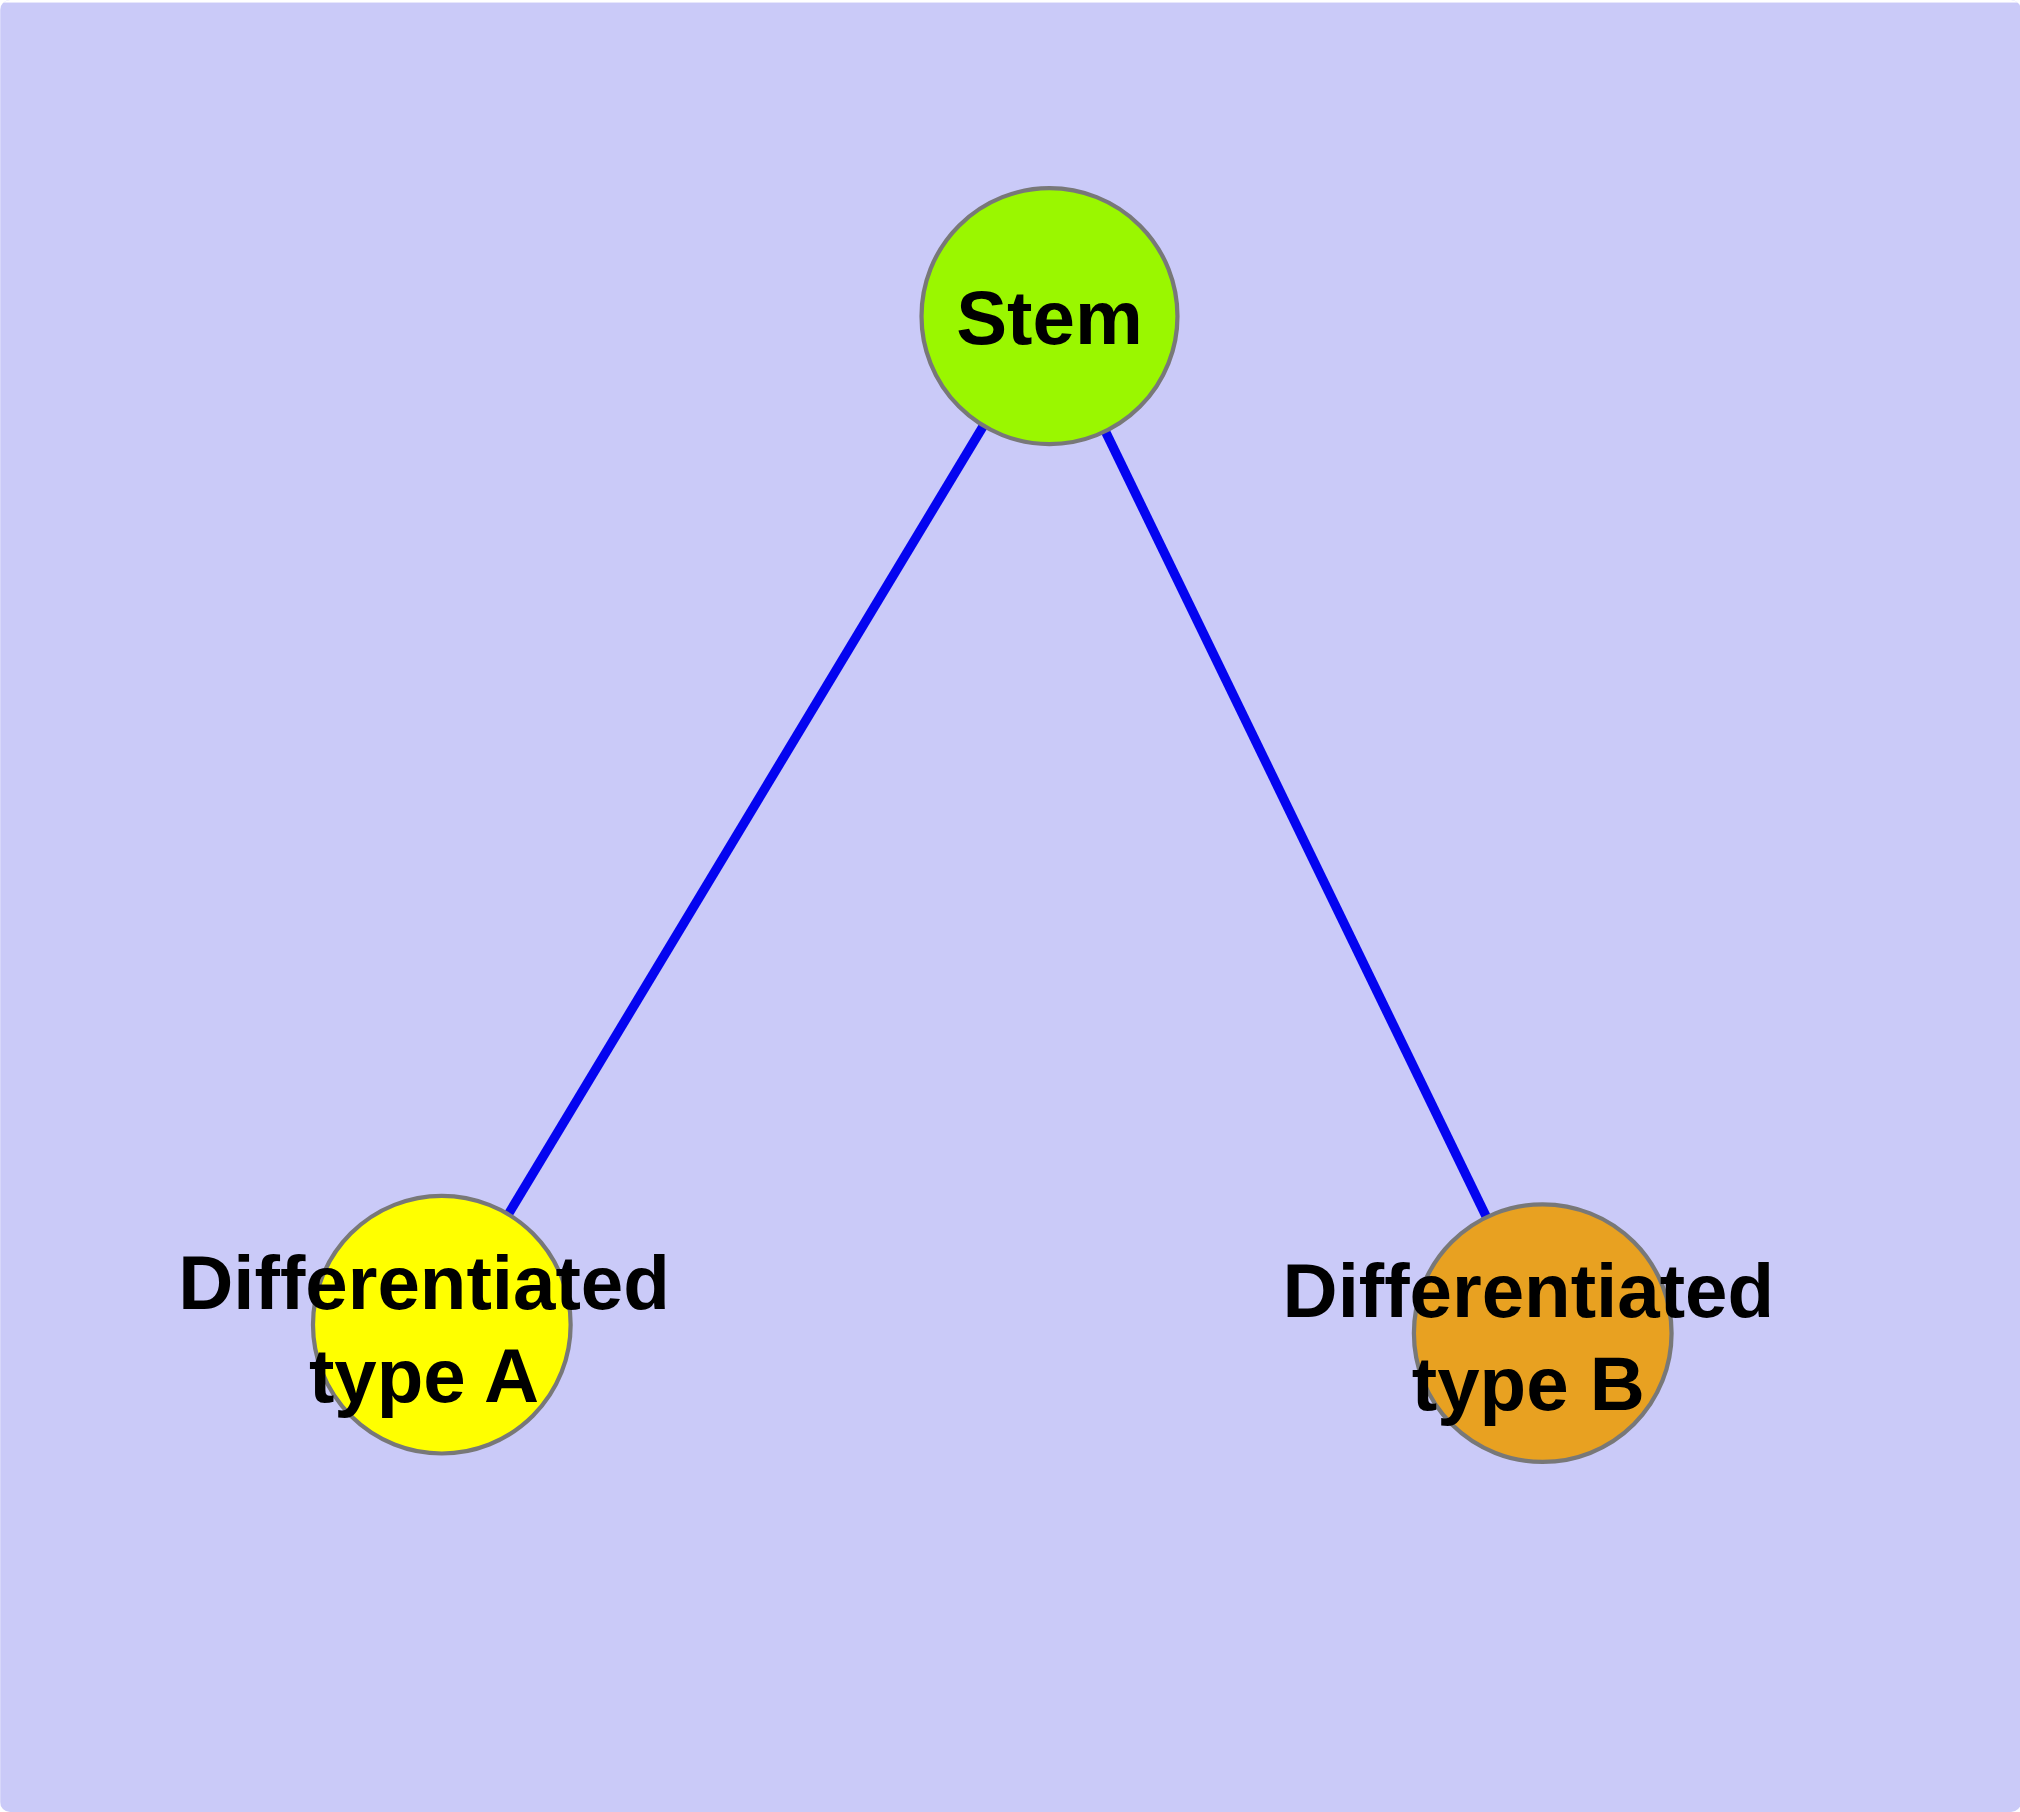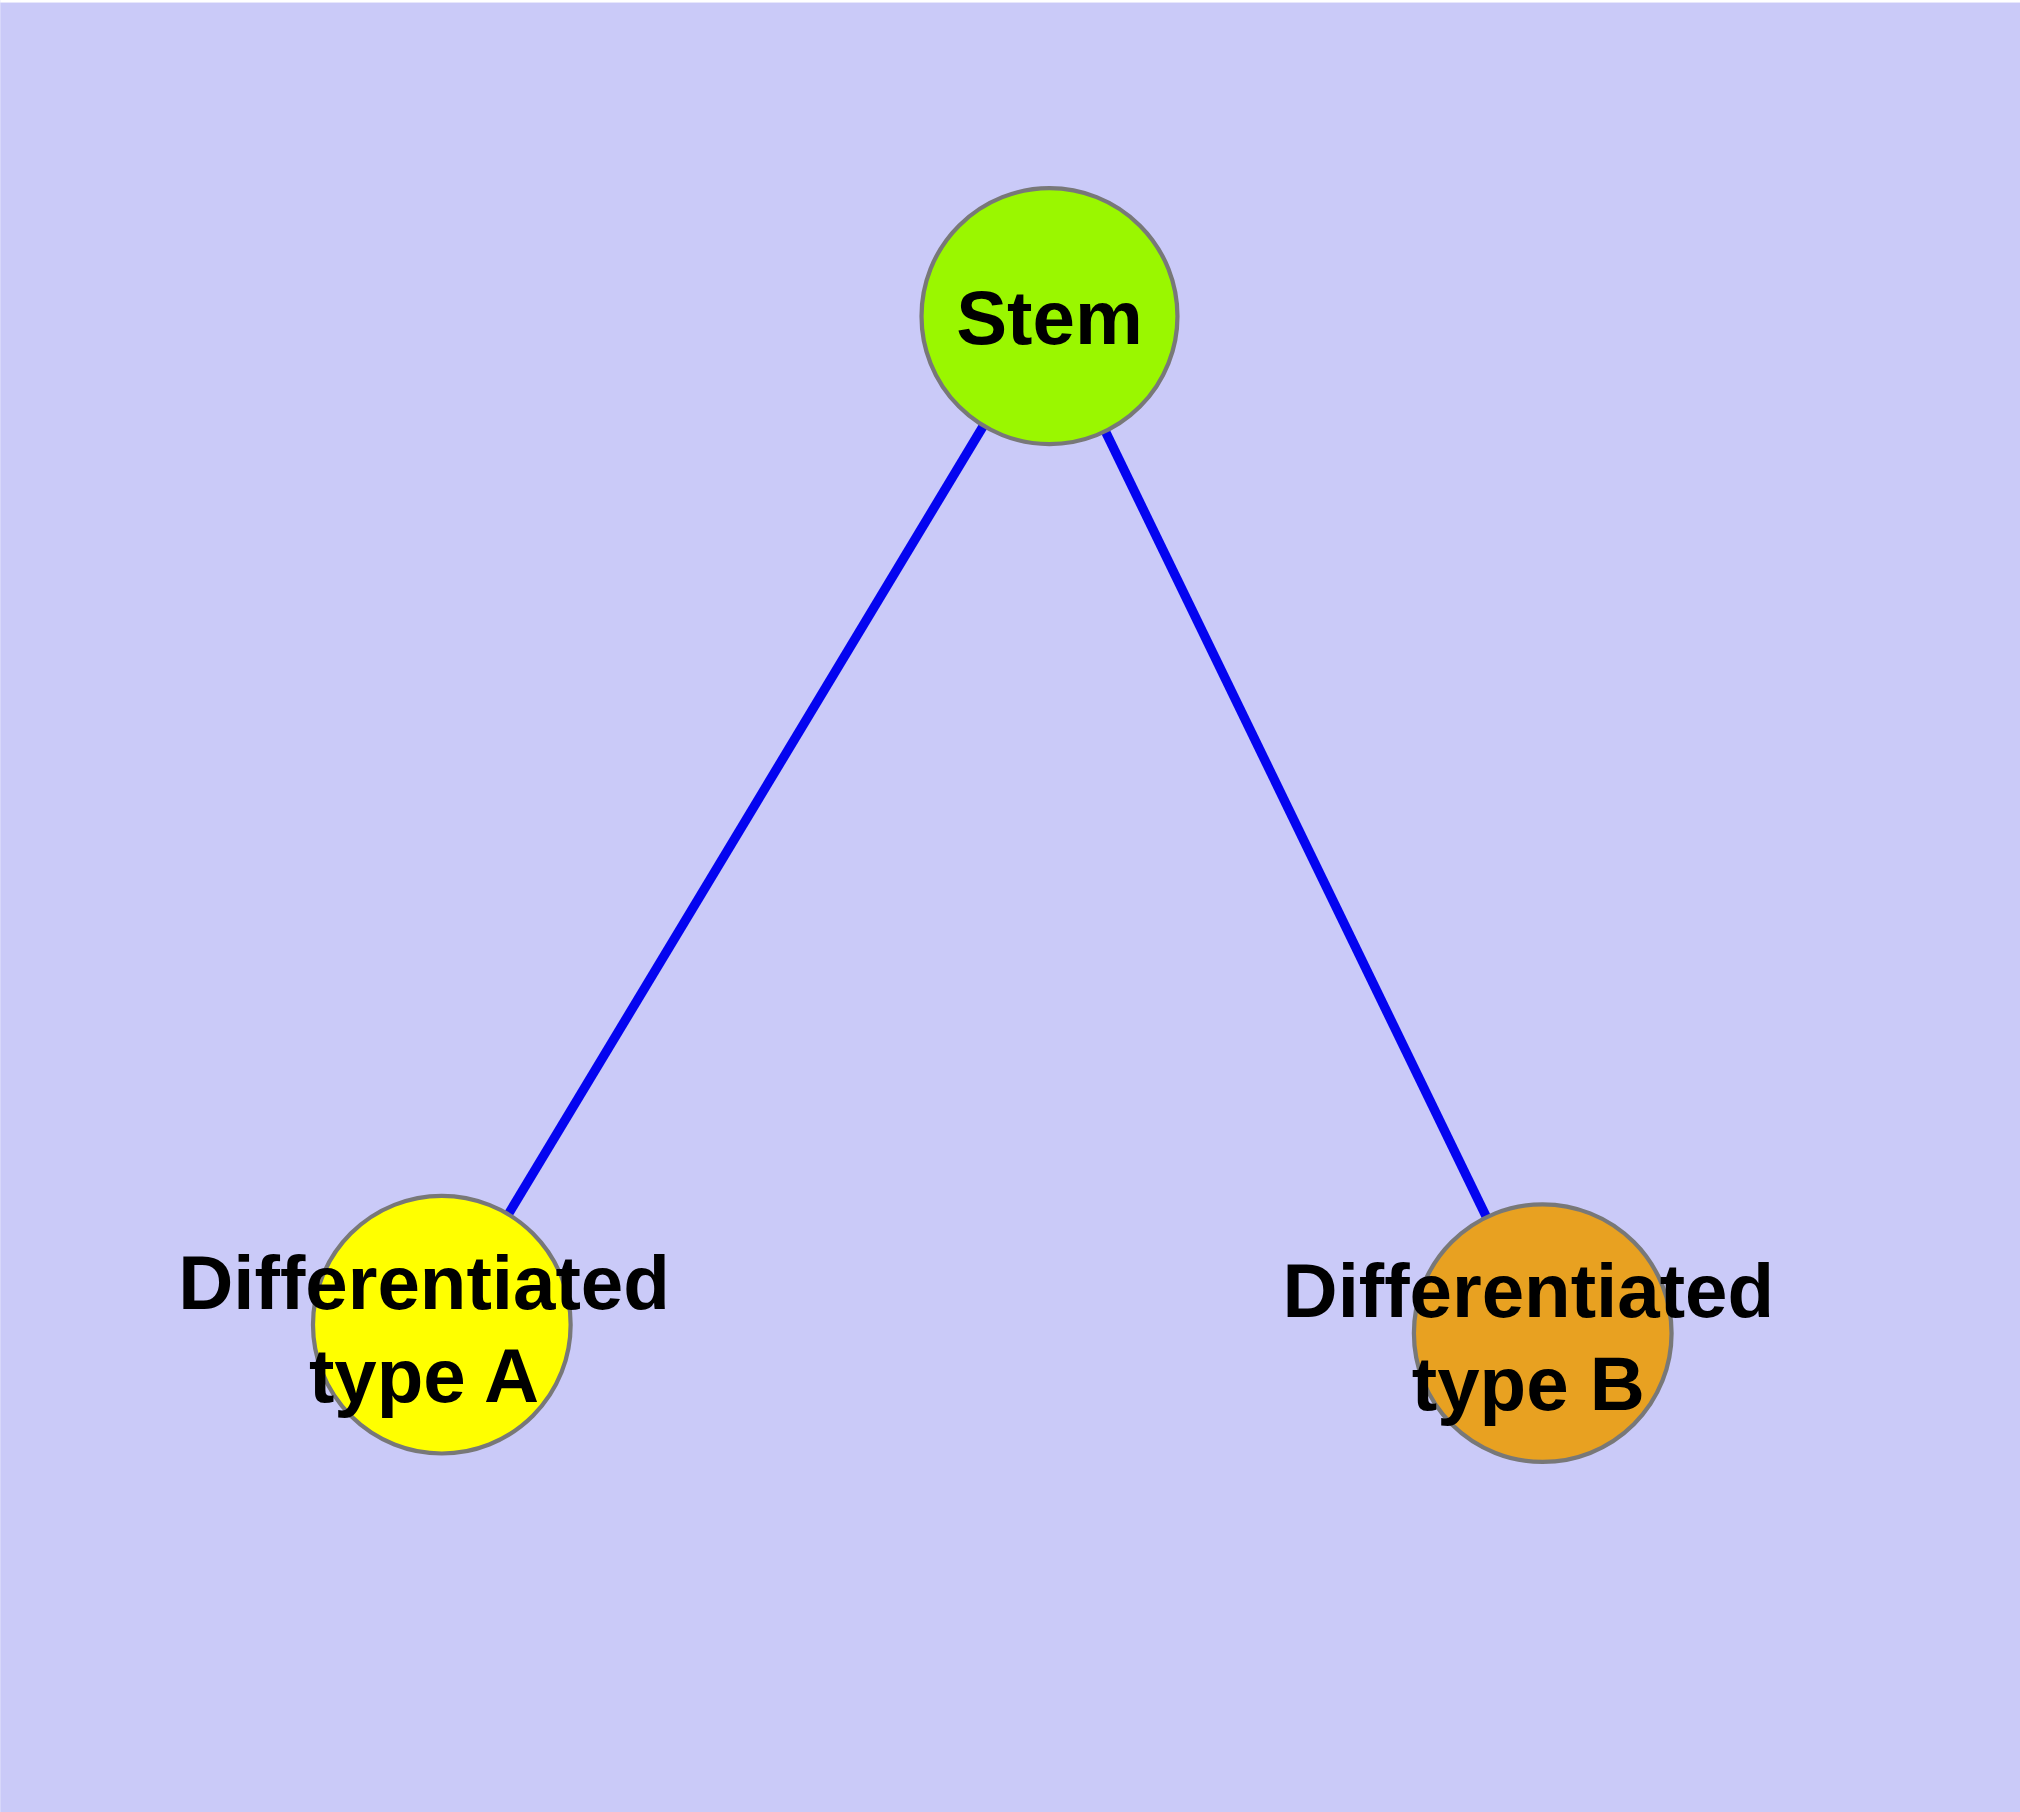--- a/index.html
+++ b/index.html
@@ -4,20 +4,21 @@
 <style>
   html, body {
     margin: 0;
     padding: 0;
     background: #ffffff;
   }
   #stage {
     width: 2021px;
     height: 1812px;
     overflow: hidden;
+    border-radius: 10px;
   }
   svg { display: block; }
   .node-label {
     font-family: "Liberation Sans", sans-serif;
     font-weight: bold;
     font-size: 90px;
     text-anchor: middle;
   }
 </style>
 </head>

